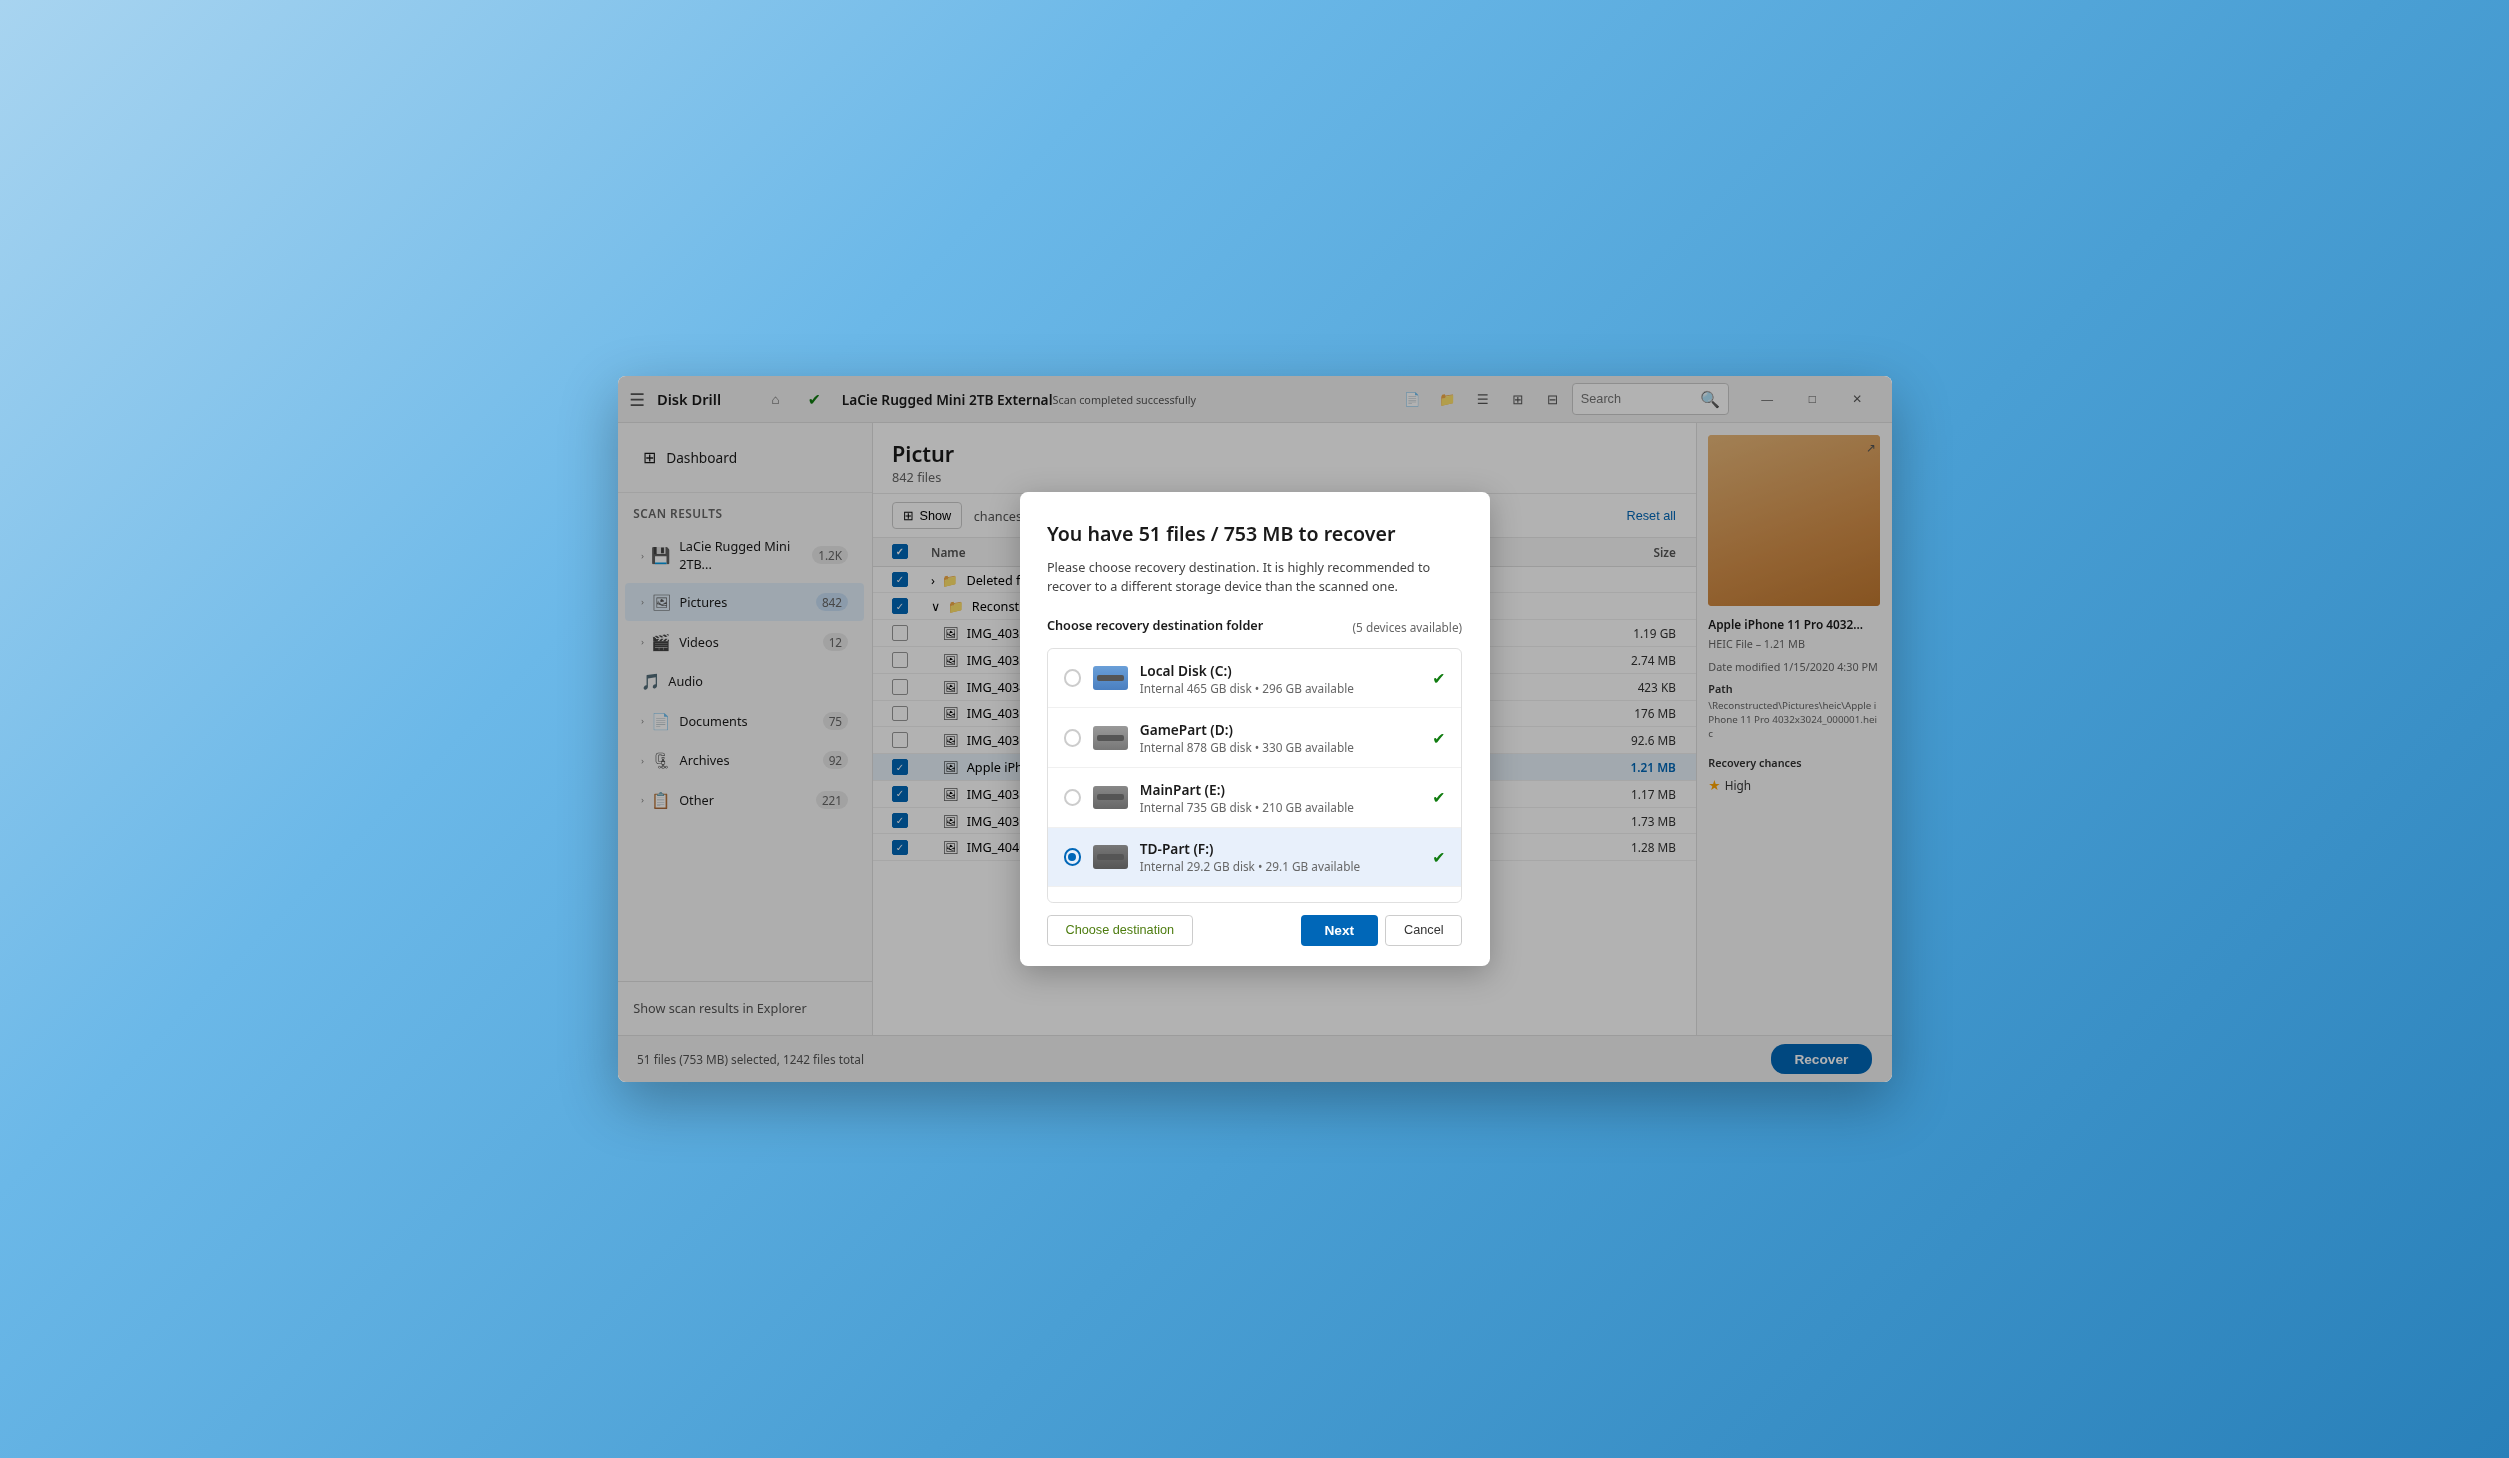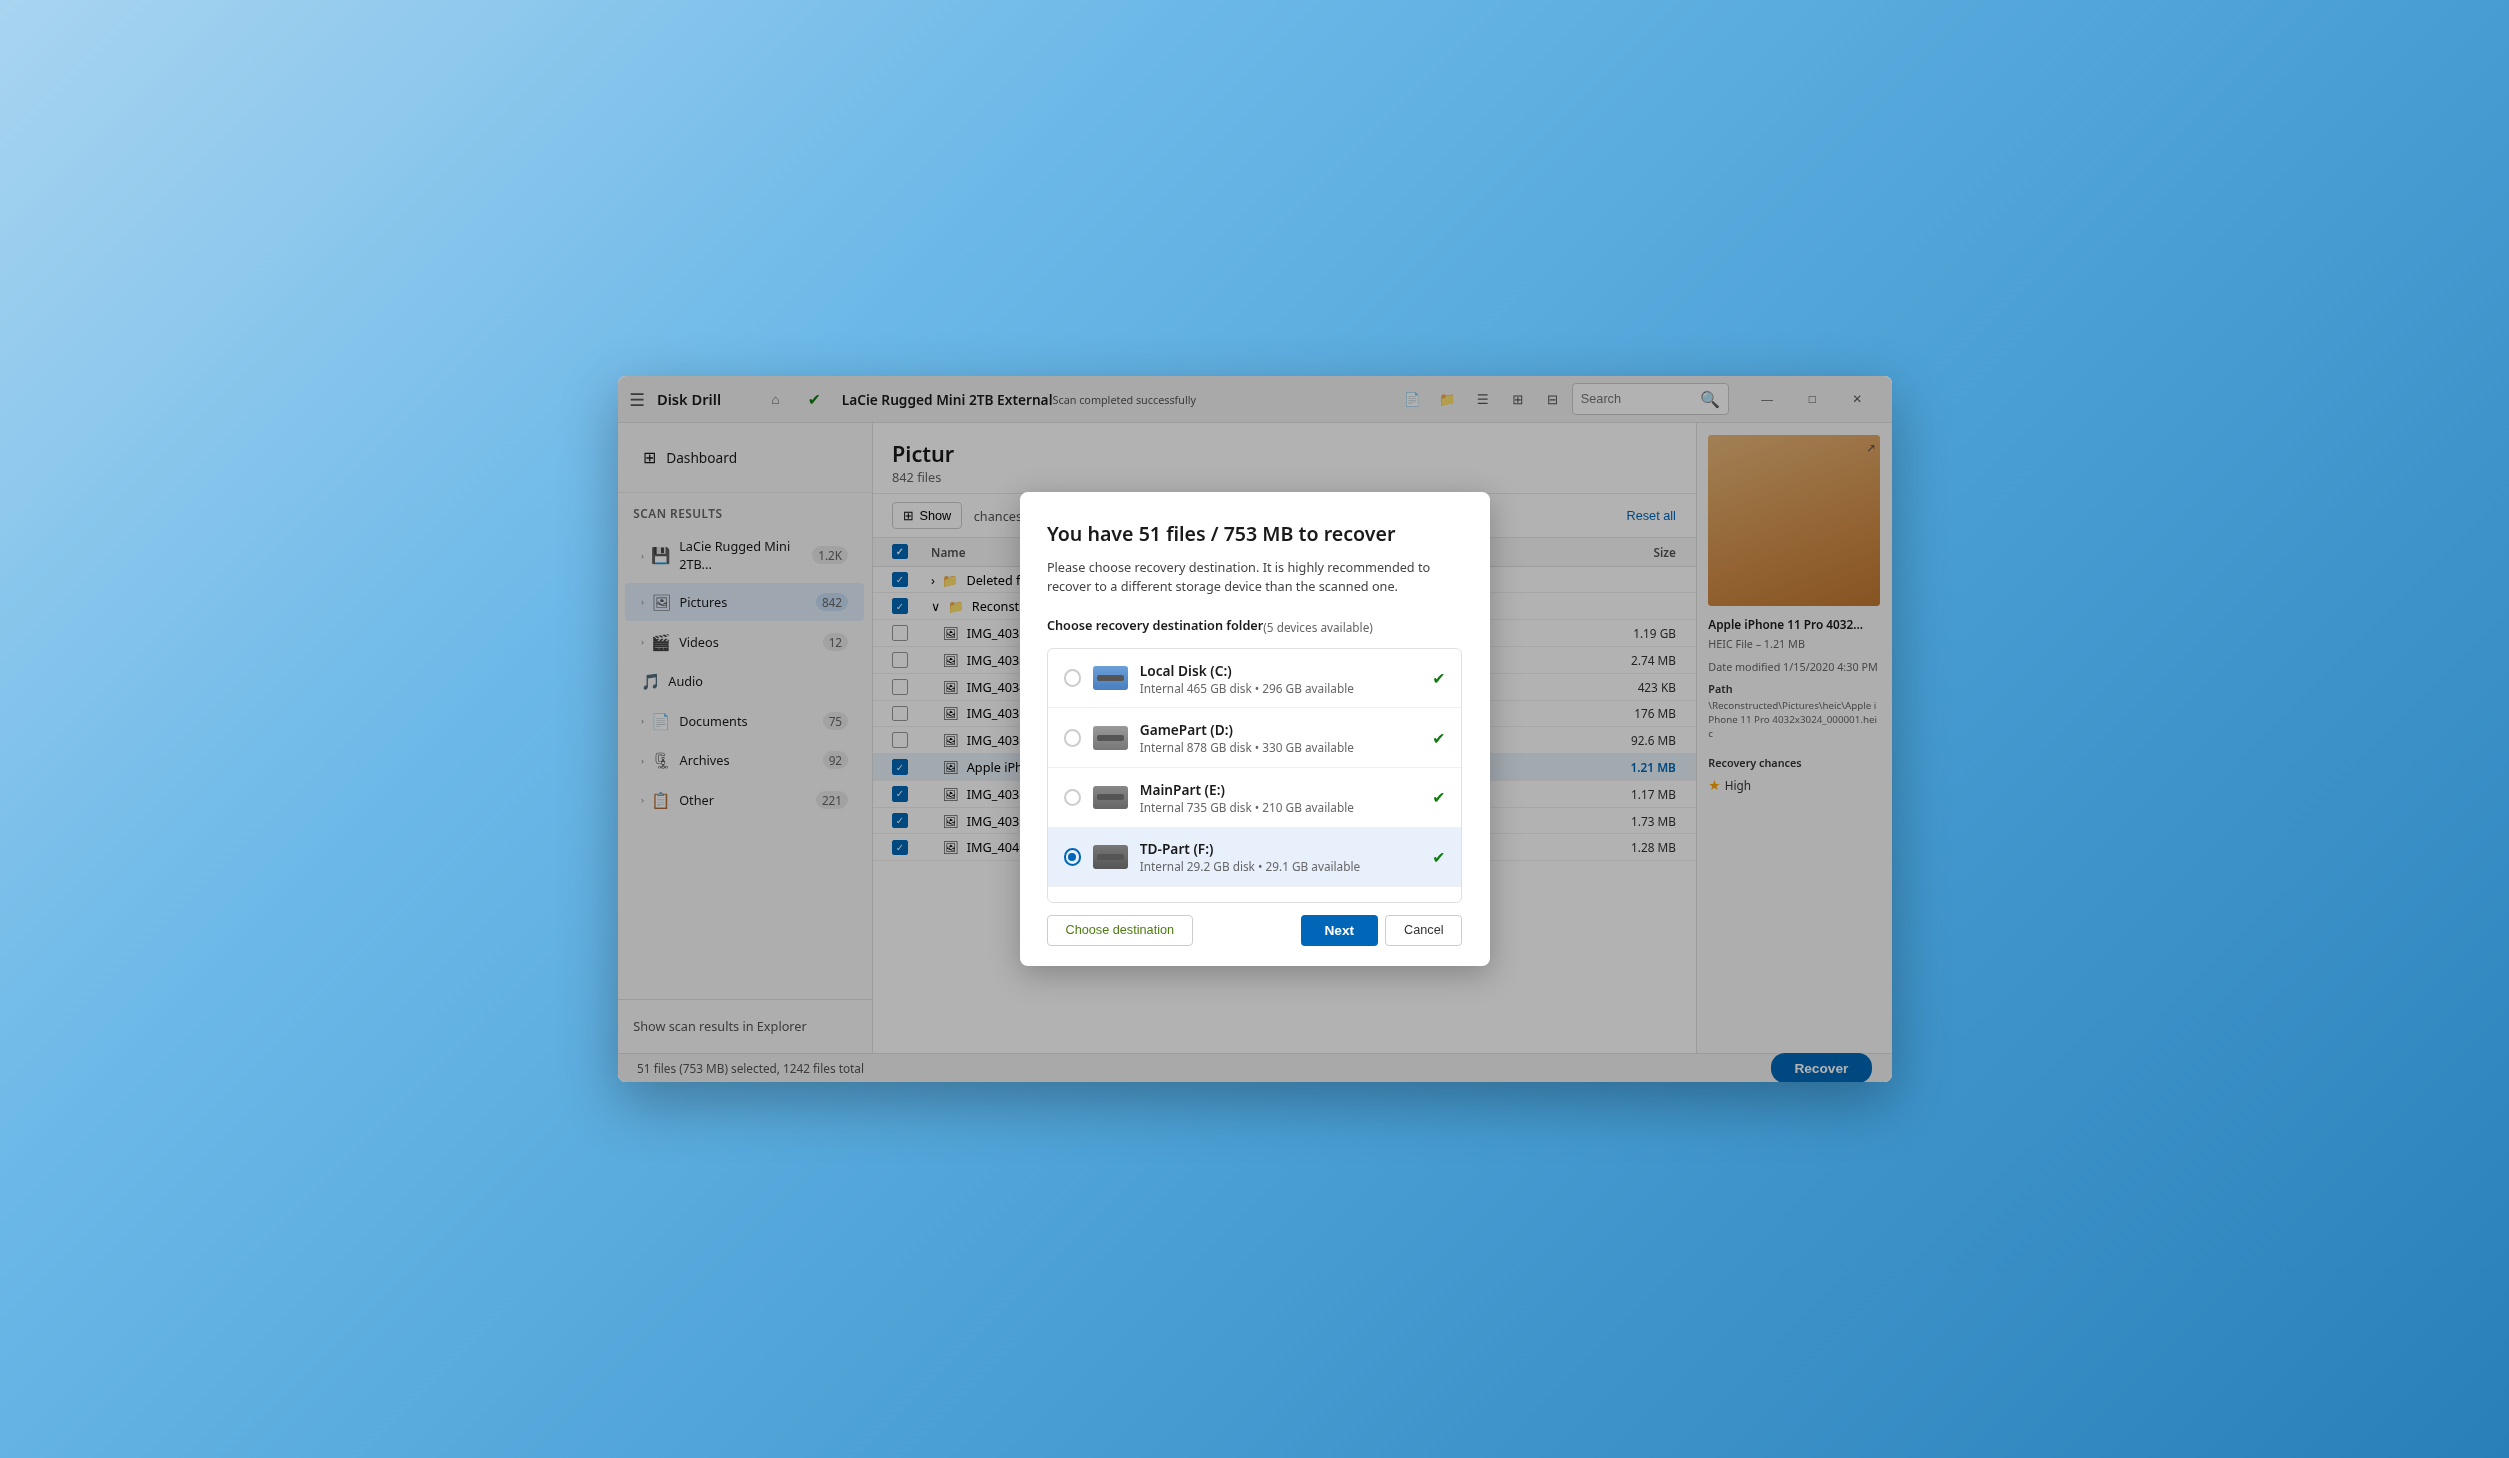--- a/index.html
+++ b/index.html
@@ -356,21 +356,21 @@
       line-height: 1.4;
     }
     .recovery-chances {
       margin-top: 15px;
     }
     .star-icon { color: #ffa500; font-size: 13.7px; }
     .high-label { font-size: 11.8px; color: #333; }
 
     
     .status-bar {
-      height: 29px;
+      height: 47px;
       background: #f3f3f3;
       border-top: 1px solid #e0e0e0;
       display: flex;
       align-items: center;
       padding: 0 19.6px;
       justify-content: space-between;
     }
     .status-text {
       font-size: 11.8px;
       color: #555;
@@ -544,20 +544,21 @@
 
     
     .disk-c { background: linear-gradient(180deg, #6a9fd8 0%, #4a7fc0 100%); }
     .disk-d { background: linear-gradient(180deg, #999 0%, #777 100%); }
     .disk-e { background: linear-gradient(180deg, #888 0%, #666 100%); }
     .disk-f { background: linear-gradient(180deg, #777 0%, #555 100%); }
 
     .section-header-row {
       display: flex;
       align-items: center;
+      justify-content: space-between;
       margin-bottom: 10px;
     }
   </style>
 </head>
 <body>
 
 <div class="app-window">
 
   <div class="title-bar">
     <div class="title-bar-left">

